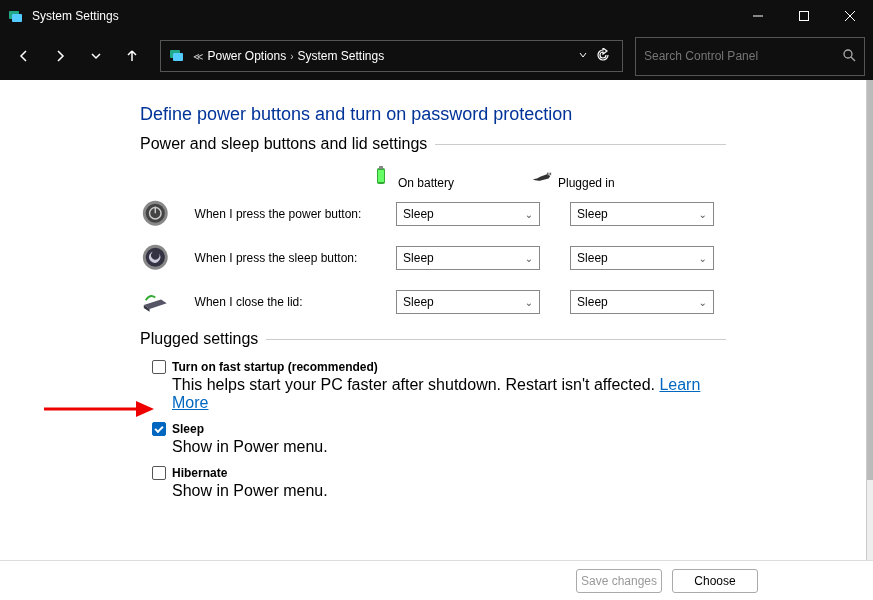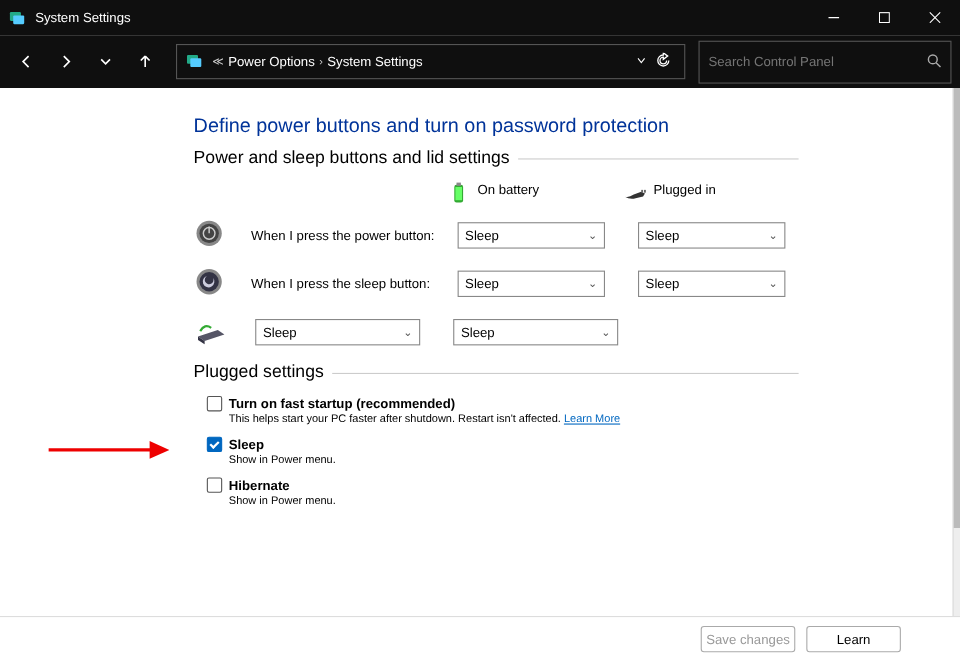--- a/index.html
+++ b/index.html
@@ -11,44 +11,44 @@
     .win-btn { width: 46px; height: 32px; display: flex; align-items: center; justify-content: center; color: #fff; }
     .win-btn svg { width: 10px; height: 10px; }
     .toolbar { background: #0f0f0f; height: 48px; display: flex; align-items: center; padding: 0 8px; gap: 4px; }
     .nav-btn { width: 32px; height: 32px; display: flex; align-items: center; justify-content: center; color: #fff; }
     .breadcrumb { flex: 1; height: 32px; border: 1px solid #555; background: #0f0f0f; display: flex; align-items: center; margin: 0 8px; padding: 0 4px; color: #fff; }
     .breadcrumb-icon { margin: 0 4px; }
     .bc-sep { margin: 0 4px; color: #ccc; font-size: 10px; }
     .bc-tail { margin-left: auto; display: flex; align-items: center; gap: 8px; padding-right: 8px; }
     .search-box { width: 230px; height: 39px; border: 1px solid #555; background: #0f0f0f; display: flex; align-items: center; padding: 0 8px; color: #888; }
     .search-input { background: transparent; border: none; color: #888; flex: 1; outline: none; font-size: 12px; }
-    .content-wrap { height: 480px; overflow-y: auto; border-right: 1px solid #ccc; margin-right: 6px; margin-left: 36px; }
+    .content-wrap { height: 480px; overflow-y: auto; border-right: 1px solid #ccc; margin-right: 6px; }
     .content { padding: 24px 140px; }
     h1 { color: #003399; font-size: 18px; font-weight: 400; margin-bottom: 10px; }
     .intro { color: #000; font-size: 12px; line-height: 1.4; margin-bottom: 16px; }
     .section-head { display: flex; align-items: center; margin-bottom: 12px; font-size: 16px; }
     .section-head .line { flex: 1; height: 1px; background: #ccc; margin-left: 8px; }
     .cols-head { display: flex; margin-left: 230px; margin-bottom: 8px; }
-    .col-h { width: 160px; display: flex; align-items: flex-start; gap: 6px; }
+    .col-h { width: 160px; display: flex; align-items: flex-end; gap: 6px; }
     .battery-icon svg, .plug-icon svg { width: 22px; height: 22px; }
     .row { display: flex; align-items: center; margin-bottom: 12px; gap: 18px; }
     .row-icon { width: 32px; height: 32px; margin-right: 6px; }
     .row-label { width: 192px; font-size: 12px; }
     .sel { width: 150px; height: 24px; border: 1px solid #888; background: #fff; display: flex; align-items: center; justify-content: space-between; padding: 0 6px; margin-right: 12px; font-size: 12px; }
     .sel .chev { font-size: 10px; color: #555; }
     .shutdown-list { margin-left: 12px; margin-top: 8px; }
     .chk-row { margin-bottom: 10px; }
     .chk-head { display: flex; align-items: center; gap: 6px; }
     .chk { width: 14px; height: 14px; border: 1px solid #555; border-radius: 2px; display: flex; align-items: center; justify-content: center; }
     .chk.checked { background: #0067c0; border-color: #0067c0; }
     .chk.checked::after { content: ""; width: 6px; height: 3px; border-left: 2px solid #fff; border-bottom: 2px solid #fff; transform: rotate(-45deg); margin-top: -2px; }
     .chk-label { font-weight: bold; font-size: 12px; }
-    .chk-desc { margin-left: 20px; font-size: 10px; color: #000; margin-top: 2px; }
+    .chk-desc { margin-left: 20px; font-size: 16px; color: #000; margin-top: 2px; }
     .link { color: #0067c0; text-decoration: underline; cursor: pointer; }
-    .footer { height: 40px; border-top: 1px solid #ddd; display: flex; align-items: center; justify-content: flex-end; padding-right: 54px; gap: 10px; background: #fff; }
+    .footer { height: 40px; border-top: 1px solid #ddd; display: flex; align-items: center; justify-content: flex-end; padding-right: 115px; gap: 10px; background: #fff; }
     .btn { min-width: 86px; height: 24px; border: 1px solid #aaa; background: #fff; font-size: 12px; display: flex; align-items: center; justify-content: center; border-radius: 3px; }
     .btn.disabled { color: #999; }
     .arrow-annot { position: absolute; left: 44px; top: 394px; pointer-events: none; }
     .arrow-annot svg { width: 110px; height: 30px; }
     .scrollbar-placeholder { position: absolute; right: 0; top: 80px; width: 6px; height: 480px; background: #eee; }
     .scrollthumb { position: absolute; right: 0; top: 80px; width: 6px; height: 400px; background: #bbb; }
   </style>
 </head>
 <body>
 
@@ -188,20 +188,21 @@
           <span>Sleep</span>
           <span class="chev">⌄</span>
         </div>
     </div>
     <div class="row">
       <span class="row-icon"><svg viewBox="0 0 32 32">
             <path d="M4 20 L22 14 L28 18 L10 24 Z" fill="#556"></path>
             <path d="M4 20 L10 24 L10 27 L4 23 Z" fill="#334"></path>
             <path d="M6 15 Q10 8 16 12" fill="none" stroke="#3a3" stroke-width="2"></path>
           </svg></span>
+      <span class="row-label">When I close the lid:</span>
       <div class="sel">
           <span>Sleep</span>
           <span class="chev">⌄</span>
         </div>
       <div class="sel">
           <span>Sleep</span>
           <span class="chev">⌄</span>
         </div>
     </div>
 
@@ -234,21 +235,21 @@
       </div>
     </div>
   </div>
 </div>
 
 <div class="scrollbar-placeholder"></div>
 <div class="scrollthumb"></div>
 
 <div class="footer">
   <div class="btn disabled">Save changes</div>
-  <div class="btn">Learn</div>
+  <div class="btn">Choose</div>
 </div>
 
 <div class="arrow-annot">
   <svg viewBox="0 0 110 30">
       <line x1="0" y1="15" x2="95" y2="15" stroke="#e00" stroke-width="3"></line>
       <polygon points="92,7 110,15 92,23" fill="#e00"></polygon>
     </svg>
 </div>
 
 </body></html>

